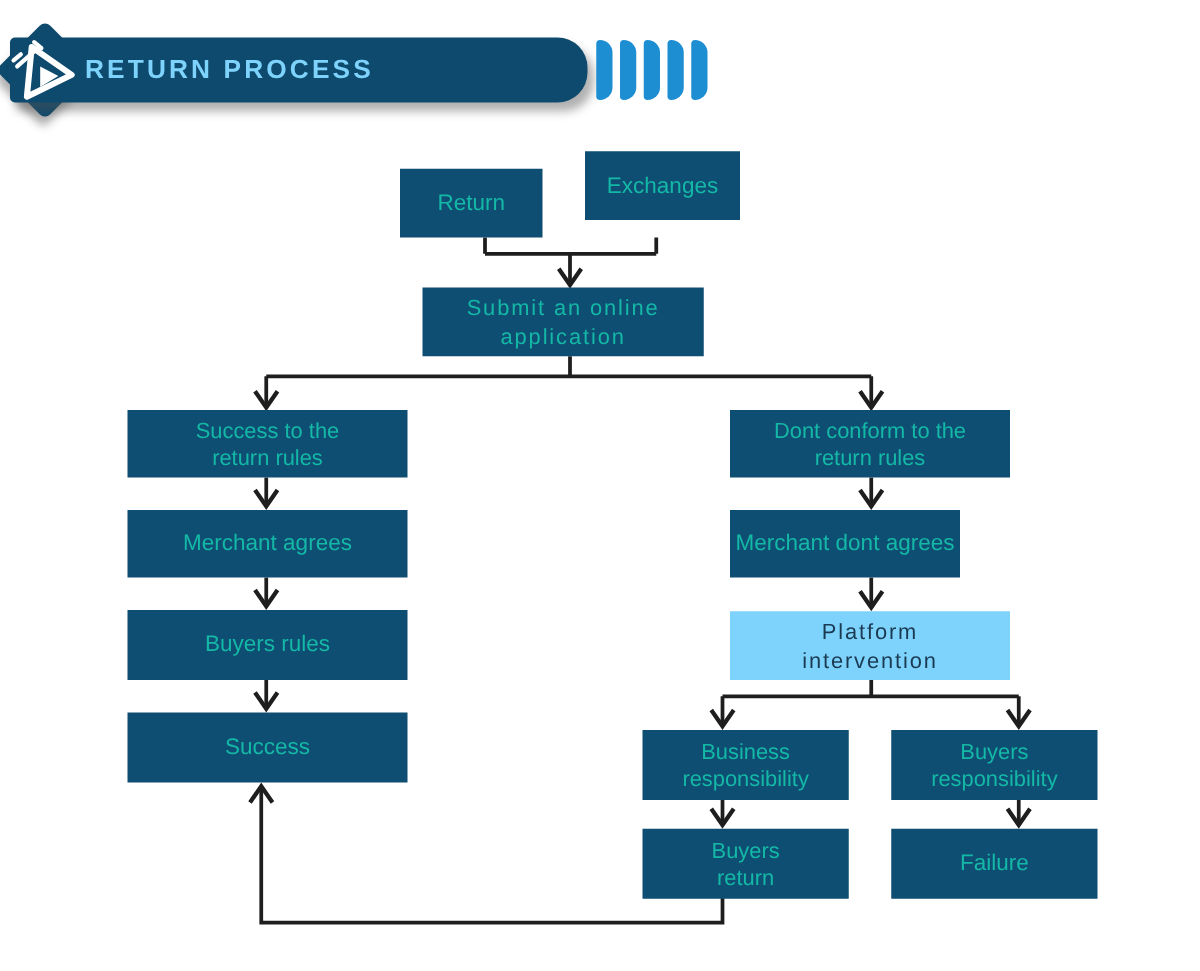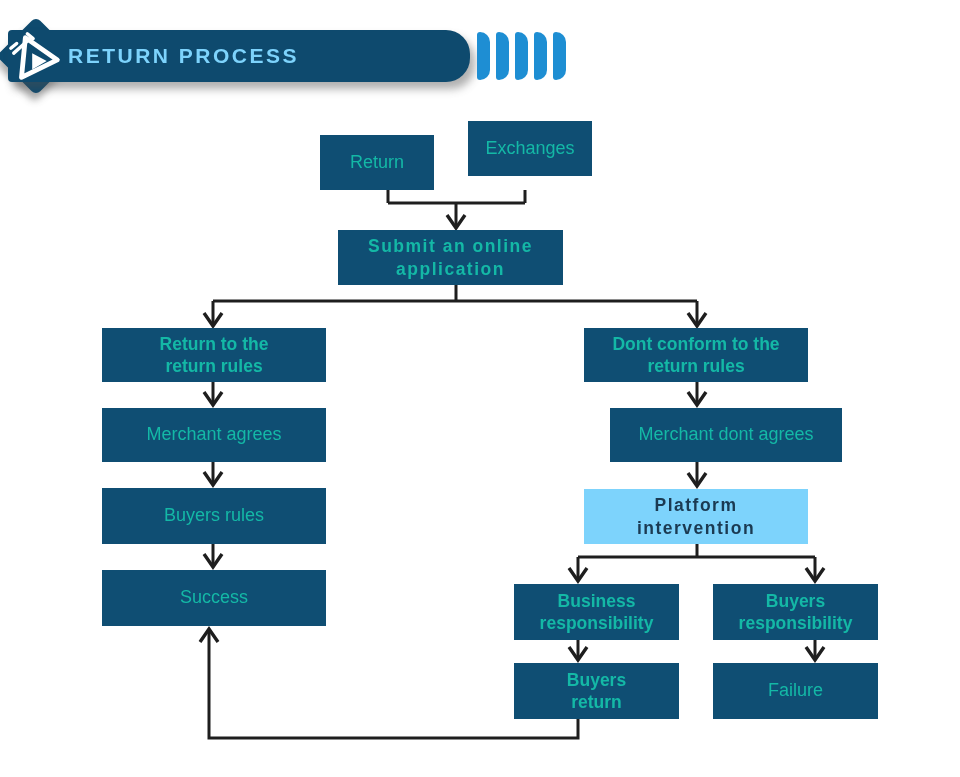--- a/index.html
+++ b/index.html
@@ -29,34 +29,34 @@
     width:13px;height:48px;background:#1e8ed3;
     border-radius:4px 13px 13px 4px;
   }
   
   .node{
     position:absolute;background:#0f4e73;color:#14b8a6;
     display:flex;flex-direction:column;align-items:center;justify-content:center;
     text-align:center;font-size:18px;line-height:1.28;z-index:2;
   }
   .node .l{display:block;}
-  .node.two{font-size:17.5px;font-weight:bold;}
+  .node.two{font-size:17.5px;}
   .node.ls{letter-spacing:1.5px;}
   .node.hl{background:#7dd3fc;color:#1b3a52;}
   #connectors{position:absolute;left:0;top:0;z-index:1;pointer-events:none;}
   
   #n-return{left:320px;top:135px;width:114px;height:55px;}
   #n-exchanges{left:468px;top:121px;width:124px;height:55px;}
   #n-submit{left:338px;top:230px;width:225px;height:55px;}
   #n-conform{left:102px;top:328px;width:224px;height:54px;}
   #n-merchant-agrees{left:102px;top:408px;width:224px;height:54px;}
   #n-buyers-return-left{left:102px;top:488px;width:224px;height:56px;}
   #n-success{left:102px;top:570px;width:224px;height:56px;}
   #n-dont-conform{left:584px;top:328px;width:224px;height:54px;}
-  #n-merchant-dont{left:584px;top:408px;width:232px;height:54px;margin-left:26px;}
+  #n-merchant-dont{left:584px;top:408px;width:184px;height:54px;}
   #n-platform{left:584px;top:489px;width:224px;height:55px;}
   #n-business-resp{left:514px;top:584px;width:165px;height:56px;}
   #n-buyers-resp{left:713px;top:584px;width:165px;height:56px;}
   #n-buyers-return-bottom{left:514px;top:663px;width:165px;height:56px;}
   #n-failure{left:713px;top:663px;width:165px;height:56px;}
 </style>
 </head>
 <body>
 
 <div class="banner-diamond"></div>
@@ -120,21 +120,21 @@
   <span class="l">Return</span>
 </div>
 <div class="node" id="n-exchanges">
   <span class="l">Exchanges</span>
 </div>
 <div class="node two ls" id="n-submit">
   <span class="l">Submit an online</span>
   <span class="l">application</span>
 </div>
 <div class="node two" id="n-conform">
-  <span class="l">Return to the</span>
+  <span class="l">Success to the</span>
   <span class="l">return rules</span>
 </div>
 <div class="node" id="n-merchant-agrees">
   <span class="l">Merchant agrees</span>
 </div>
 <div class="node" id="n-buyers-return-left">
   <span class="l">Buyers rules</span>
 </div>
 <div class="node" id="n-success">
   <span class="l">Success</span>

